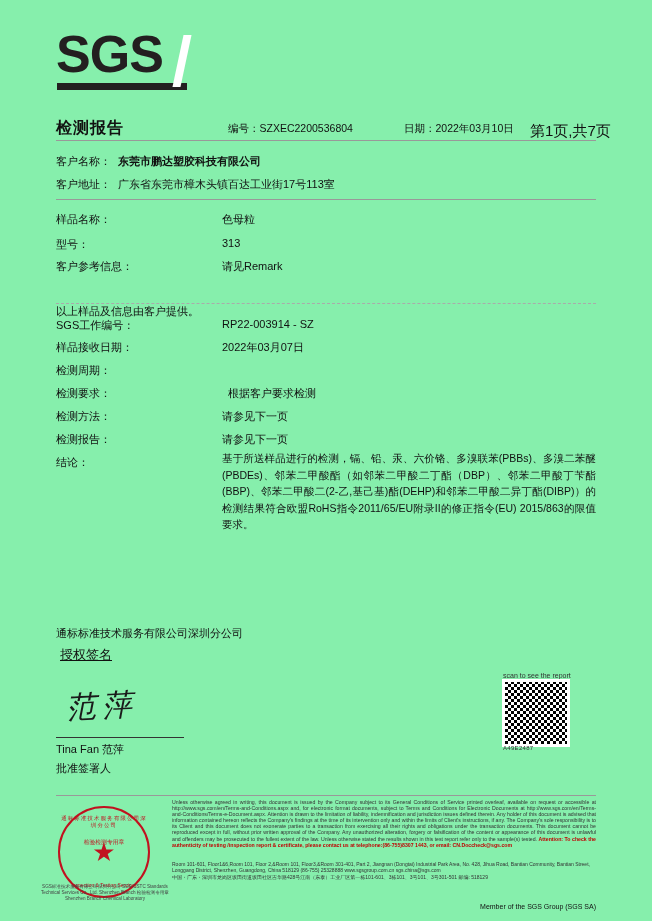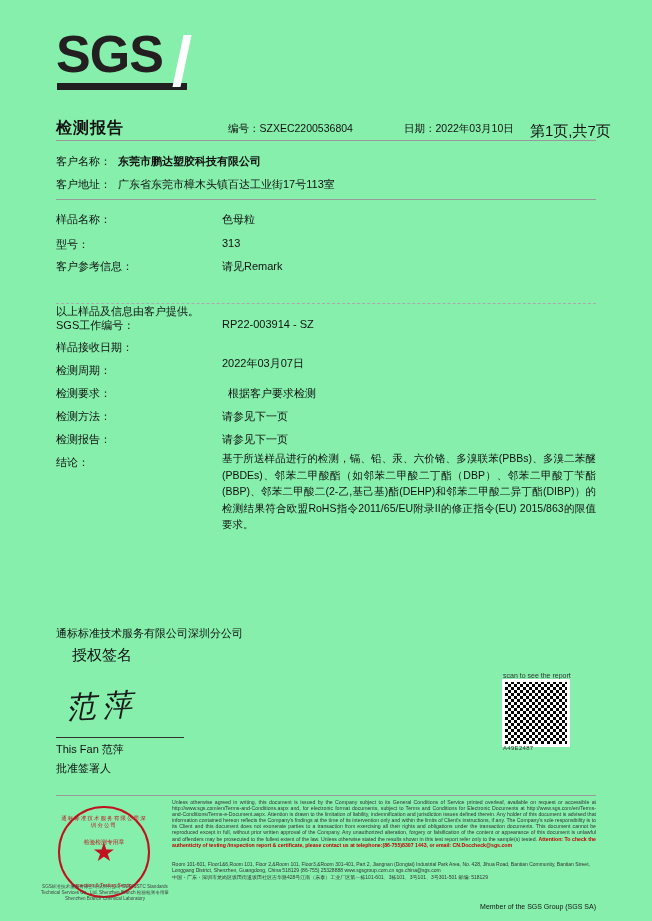--- a/index.html
+++ b/index.html
@@ -121,24 +121,25 @@
   
   .company-line {
     position: absolute;
     left: 56px;
     top: 626px;
     font-size: 11px;
     color: #111;
   }
   .auth-line {
     position: absolute;
-    left: 72px;
+    left: 60px;
     top: 646px;
-    font-size: 15px;
-    color: #111;
+    font-size: 13px;
+    color: #111;
+    text-decoration: underline;
   }
   .sign-img {
     position: absolute;
     left: 66px;
     top: 686px;
     font-family: "Liberation Serif", serif;
     font-size: 30px;
     font-style: italic;
     color: #1a1a1a;
     letter-spacing: 6px;
@@ -332,41 +333,41 @@
   <div class="field-value" style="left:222px; top:259px;">请见Remark</div>
 
   <div class="note" style="left:56px; top:280px;margin-top:24px;">以上样品及信息由客户提供。</div>
 
   <div class="hr dashed" style="top:303px;"></div>
 
   <div class="field-label" style="left:56px; top:318px;">SGS工作编号：</div>
   <div class="field-value" style="left:222px; top:318px;text-align:right;">RP22-003914 - SZ</div>
 
   <div class="field-label" style="left:56px; top:340px;">样品接收日期：</div>
-  <div class="field-value" style="left:222px; top:356px;">2022年03月07日</div>
+  <div class="field-value" style="left:222px; top:340px;">2022年03月07日</div>
 
   <div class="field-label" style="left:56px; top:363px;">检测周期：</div>
 
   <div class="field-label" style="left:56px; top:386px;">检测要求：</div>
   <div class="field-value" style="left:228px; top:386px;">根据客户要求检测</div>
 
   <div class="field-label" style="left:56px; top:409px;">检测方法：</div>
   <div class="field-value" style="left:222px; top:409px;">请参见下一页</div>
 
   <div class="field-label" style="left:56px; top:432px;">检测报告：</div>
   <div class="field-value" style="left:222px; top:432px;">请参见下一页</div>
 
   <div class="field-label" style="left:56px; top:455px;">结论：</div>
   <div class="conclusion-text">基于所送样品进行的检测，镉、铅、汞、六价铬、多溴联苯(PBBs)、多溴二苯醚(PBDEs)、邻苯二甲酸酯（如邻苯二甲酸二丁酯（DBP）、邻苯二甲酸丁苄酯(BBP)、邻苯二甲酸二(2-乙,基己基)酯(DEHP)和邻苯二甲酸二异丁酯(DIBP)）的检测结果符合欧盟RoHS指令2011/65/EU附录II的修正指令(EU) 2015/863的限值要求。</div>
 
   <div class="company-line">通标标准技术服务有限公司深圳分公司</div>
   <div class="auth-line">授权签名</div>
   <div class="sign-img">范萍</div>
   <div class="sign-underline"></div>
-  <div class="signer-name">This Fan 范萍</div>
+  <div class="signer-name">Tina Fan 范萍</div>
   <div class="signer-role">批准签署人</div>
 
   <div class="qr-caption">scan to see the report</div>
   <div class="qr-box"></div>
   <div class="qr-id">A49E2487</div>
 
   <div class="footer-rule"></div>
   <div class="footer-text">
     <span>Unless otherwise agreed in writing, this document is issued by the Company subject to its General Conditions of Service printed overleaf, available on request or accessible at http://www.sgs.com/en/Terms-and-Conditions.aspx and, for electronic format documents, subject to Terms and Conditions for Electronic Documents at http://www.sgs.com/en/Terms-and-Conditions/Terms-e-Document.aspx. Attention is drawn to the limitation of liability, indemnification and jurisdiction issues defined therein. Any holder of this document is advised that information contained hereon reflects the Company's findings at the time of its intervention only and within the limits of Client's instructions, if any. The Company's sole responsibility is to its Client and this document does not exonerate parties to a transaction from exercising all their rights and obligations under the transaction documents. This document cannot be reproduced except in full, without prior written approval of the Company. Any unauthorized alteration, forgery or falsification of the content or appearance of this document is unlawful and offenders may be prosecuted to the fullest extent of the law. Unless otherwise stated the results shown in this test report refer only to the sample(s) tested.</span>
     <span class="red">Attention: To check the authenticity of testing /inspection report &amp; certificate, please contact us at telephone:(86-755)8307 1443, or email: CN.Doccheck@sgs.com</span>

